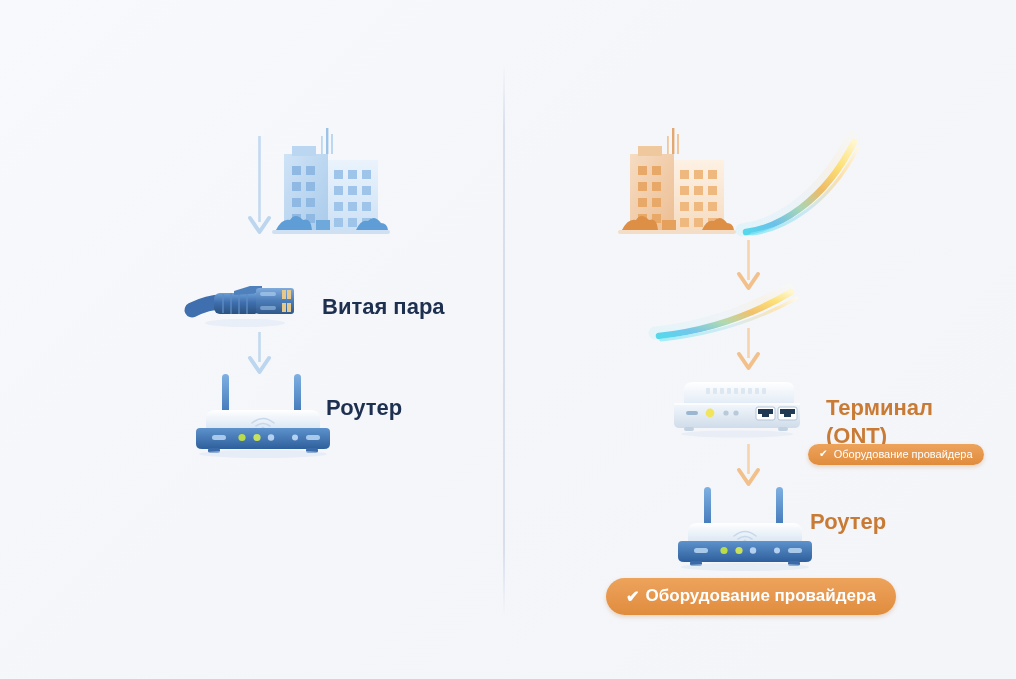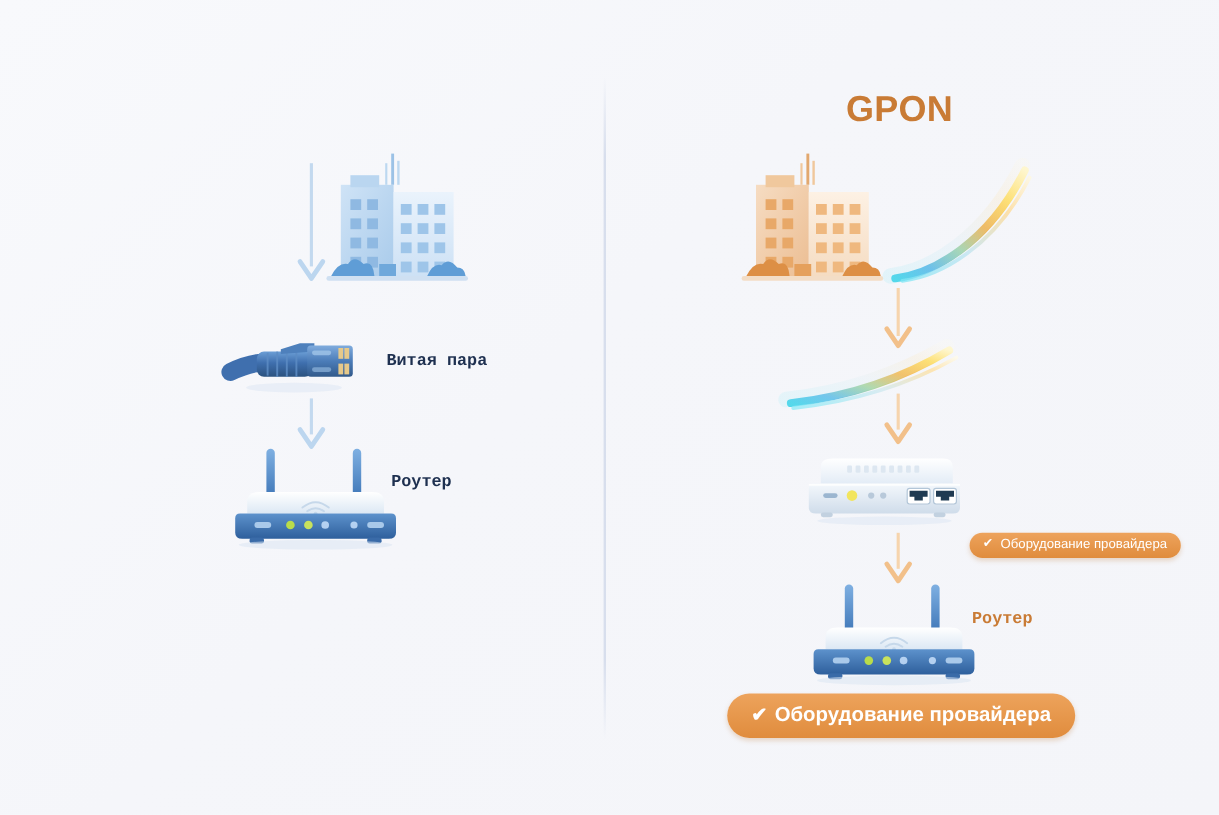--- a/index.html
+++ b/index.html
@@ -22,21 +22,21 @@
   .title {
     position: absolute;
     font-size: 30px; font-weight: bold; letter-spacing: .2px;
     white-space: nowrap;
   }
   #title-left { left: 150px; top: 73px; color: #1e3050; }
   #title-left .slash { color: #8fb6dd; font-weight: bold; }
   #title-right { left: 705px; top: 75px; color: #c97b35; }
 
   .label {
-    position: absolute; font-size: 14px; white-space: nowrap; line-height: 1.25; font-family: Liberation Mono, monospace;
+    position: absolute; font-size: 22px; white-space: nowrap; line-height: 1.25;
   }
   .label.blue { color: #1e3050; font-weight: bold; }
   .label.orange { color: #c97b35; font-weight: bold; }
 
   
   .badge {
     position: absolute; display: flex; align-items: center; gap: 6px;
     background: linear-gradient(180deg,#eda35c 0%,#e08c3d 100%);
     color: #fff; border-radius: 16px;
     box-shadow: 0 2px 4px rgba(190,120,50,.28);
@@ -220,21 +220,20 @@
       <rect x="116" y="61" width="14" height="5" rx="2.5" fill="#a9c9ea"></rect>
 
       <rect x="18" y="74" width="12" height="5" rx="2" fill="#3a6ba8"></rect>
       <rect x="116" y="74" width="12" height="5" rx="2" fill="#3a6ba8"></rect>
       <ellipse cx="73" cy="80" rx="64" ry="4" fill="#dbe6f3" opacity=".55"></ellipse>
     </svg>
   </div>
 
   <div class="label blue" style="left:326px; top:394px;">Роутер</div>
 
-  <div class="title" id="title-right">GPON</div>
 
   <div class="bld" style="left:618px; top:126px;">
     <svg width="118" height="116" viewBox="0 0 118 116">
       <defs>
         <linearGradient id="oB" x1="0" y1="0" x2="1" y2="1">
           <stop offset="0" stop-color="#f6dcc2"></stop>
             <stop offset="1" stop-color="#ecbe93"></stop>
         </linearGradient>
         <linearGradient id="oB2" x1="0" y1="0" x2="0" y2="1">
           <stop offset="0" stop-color="#fdf1e4"></stop>
@@ -380,20 +379,24 @@
       <path d="M86 31 h15 v5 h-4 v3 h-7 v-3 h-4 z" fill="#1f3a52"></path>
       <rect x="106" y="29" width="19" height="13" rx="2" fill="#ffffff" stroke="#b3c6d8" stroke-width="1"></rect>
       <path d="M108 31 h15 v5 h-4 v3 h-7 v-3 h-4 z" fill="#1f3a52"></path>
 
       <rect x="12" y="49" width="10" height="4" rx="2" fill="#c2d1e0"></rect>
       <rect x="106" y="49" width="10" height="4" rx="2" fill="#c2d1e0"></rect>
       <ellipse cx="65" cy="56" rx="56" ry="3.5" fill="#dbe6f3" opacity=".5"></ellipse>
     </svg>
   </div>
 
+  <div class="label orange" style="left:826px; top:394px;">
+    <div>Терминал</div>
+    <div>(ONT)</div>
+  </div>
 
   <div class="badge" id="badge-ont">
     <span class="check">✔</span>
     <span>Оборудование провайдера</span>
   </div>
 
   <div class="arrow" style="left:736px; top:444px;">
     <svg width="26" height="48" viewBox="0 0 26 48">
       <rect x="11.2" y="0" width="2.6" height="30" fill="#f6d4ad"></rect>
       <path d="M3 26 L12.5 40 L22 26" fill="none" stroke="#f2c08a" stroke-width="4" stroke-linecap="round" stroke-linejoin="round"></path>

